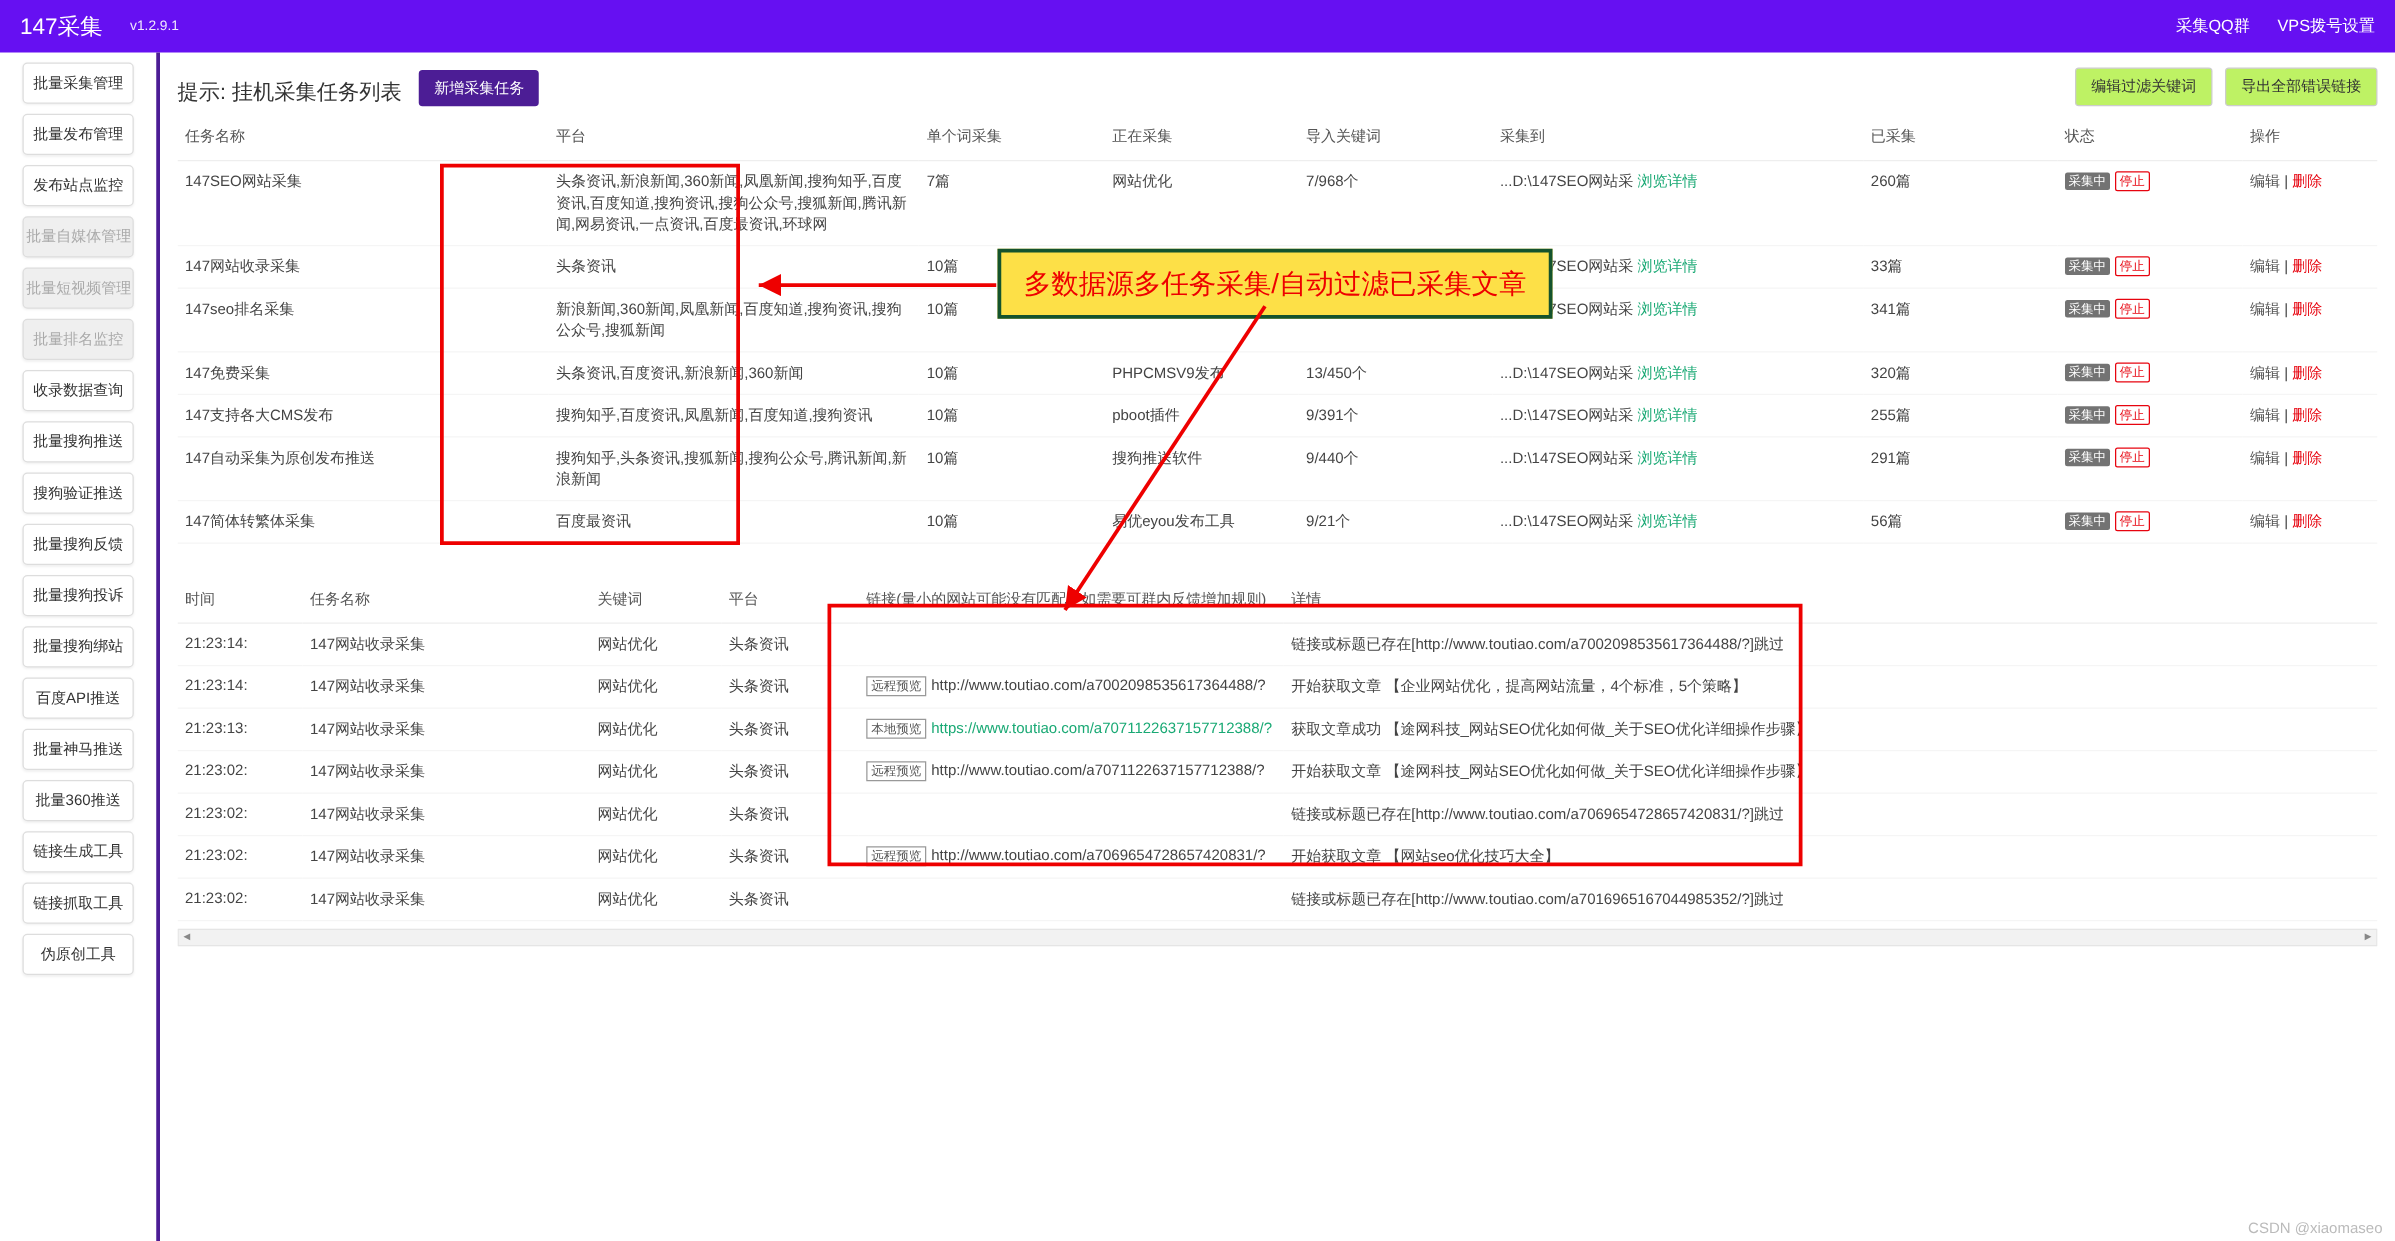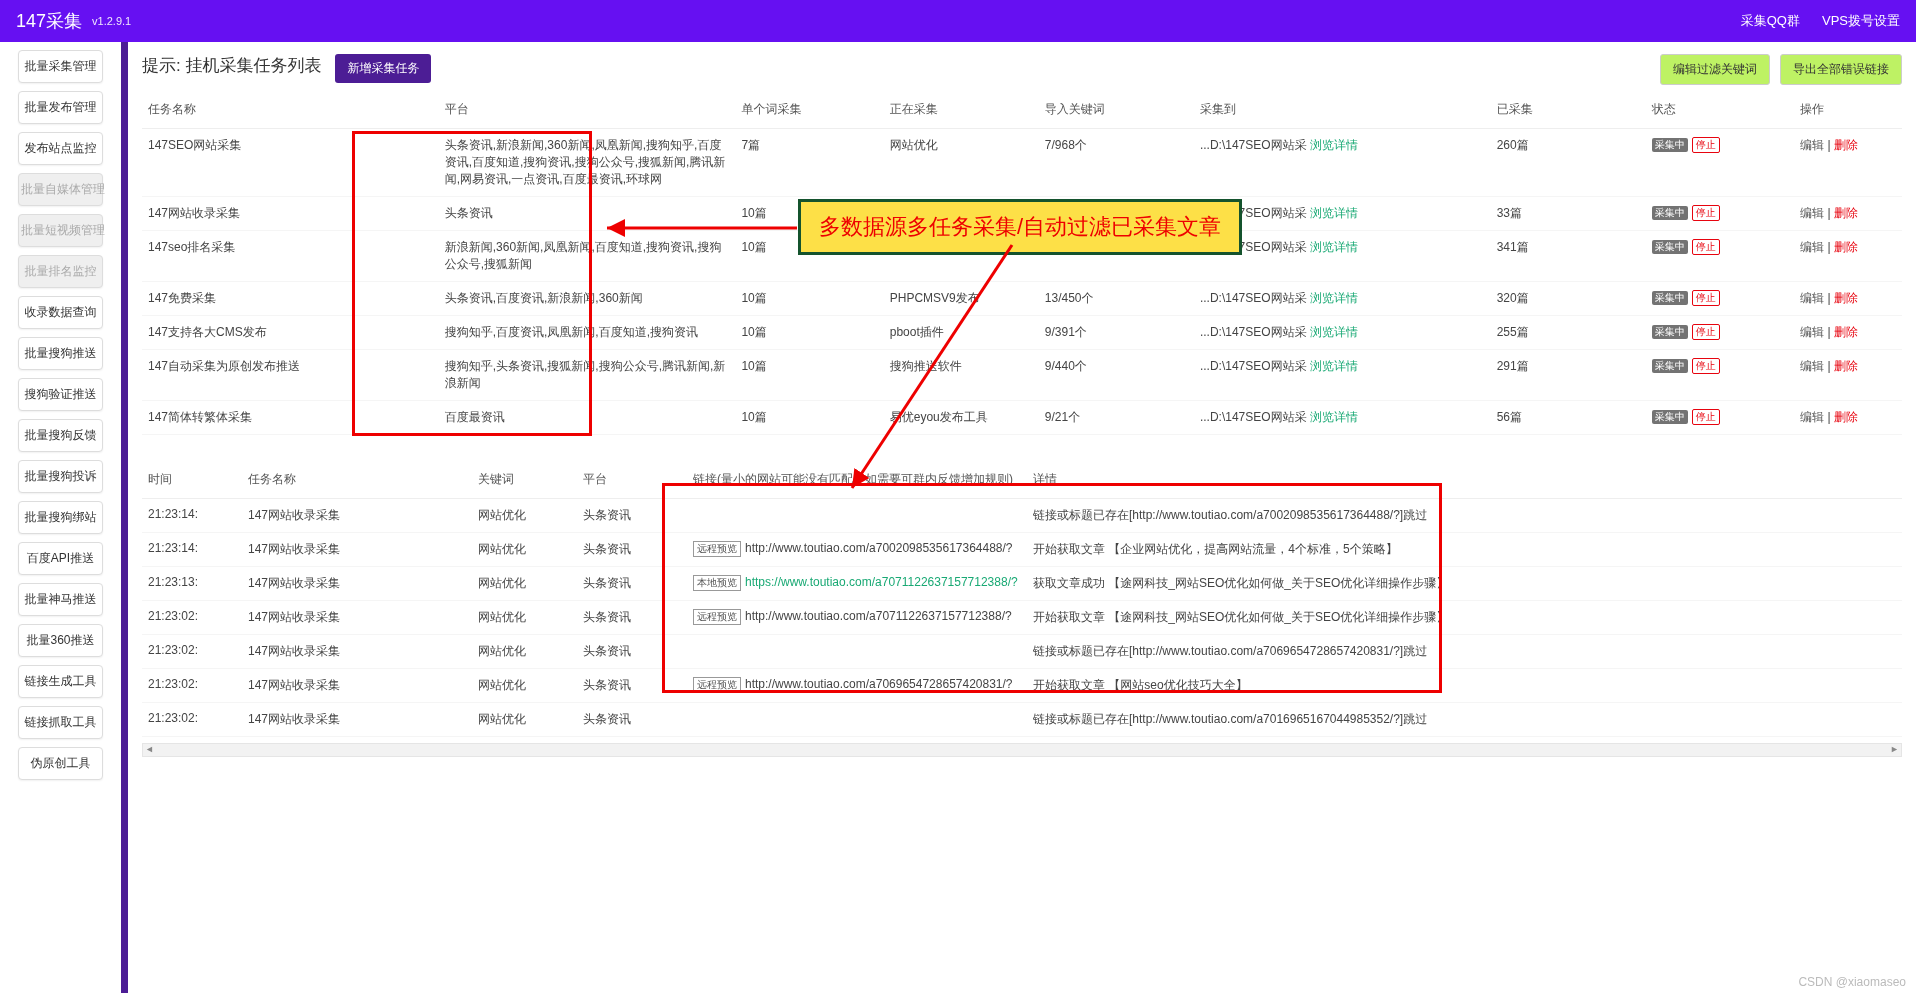--- a/index.html
+++ b/index.html
@@ -1,27 +1,27 @@
 <!DOCTYPE html>
 <html><head>
 <meta charset="utf-8">
 <style>
 * { box-sizing: border-box; margin: 0; padding: 0; }
 body { font-family: "Microsoft YaHei", Arial, sans-serif; font-size: 12px; color: #333; background: #fff; }
 .topbar { background: #6610f2; height: 42px; display: flex; align-items: center; padding: 15px 16px; color: #fff; }
 .topbar .brand { font-size: 18px; font-weight: 500; }
-.topbar .ver { font-size: 11px; margin-left: 10px; opacity: .9; }
+.topbar .ver { font-size: 11px; margin-left: 22px; opacity: .9; }
 .topbar .spacer { flex: 1; }
 .topbar .link { color: #fff; margin-left: 22px; font-size: 13px; cursor: pointer; }
 .layout { display: flex; height: calc(100vh - 42px); }
-.sidebar { width: 128px; padding: 8px 18px; border-right: 7px solid #4c1d95; overflow-y: auto; }
+.sidebar { width: 128px; padding: 8px 18px; border-right: 3px solid #4c1d95; overflow-y: auto; }
 .side-btn { display: block; width: 100%; border: 1px solid #ddd; background: #fff; color: #333; font-size: 12px; padding: 7px 2px; margin-bottom: 8px; text-align: center; border-radius: 4px; cursor: pointer; box-shadow: 0 1px 2px rgba(0,0,0,.06); white-space: nowrap; }
 .side-btn.disabled { background: #efefef; color: #aaa; cursor: default; }
 .main { flex: 1; padding: 12px 14px 8px 14px; overflow: hidden; display: flex; flex-direction: column; }
-.panel-head { display: flex; align-items: flex-start; margin-bottom: 10px; }
+.panel-head { display: flex; align-items: flex-end; margin-bottom: 10px; }
 .panel-title { font-size: 17px; color: #333; }
 .btn-primary { background: #4c1d95; color: #fff; border: none; padding: 6px 12px; font-size: 12px; margin-left: 14px; border-radius: 3px; cursor: pointer; }
 .btn-outline { background: #bef264; border: 1px solid #ccc; color: #333; padding: 6px 12px; font-size: 12px; margin-left: 10px; border-radius: 3px; cursor: pointer; }
 .headspacer { flex: 1; }
 .tasks { font-size: 12px; }
 table { width: 100%; border-collapse: collapse; table-layout: fixed; }
 th { text-align: left; font-weight: 500; color: #555; padding: 6px 6px 10px 6px; font-size: 12px; border-bottom: 1px solid #eee; }
 td { padding: 8px 6px; vertical-align: top; font-size: 12px; color: #444; border-bottom: 1px solid #f5f5f5; }
 .col-name{width:220px}.col-plat{width:220px}.col-single{width:110px}.col-crawl{width:115px}.col-kw{width:115px}.col-to{width:220px}.col-cnt{width:115px}.col-stat{width:110px}.col-op{width:80px}
 .green { color: #19a974; }

